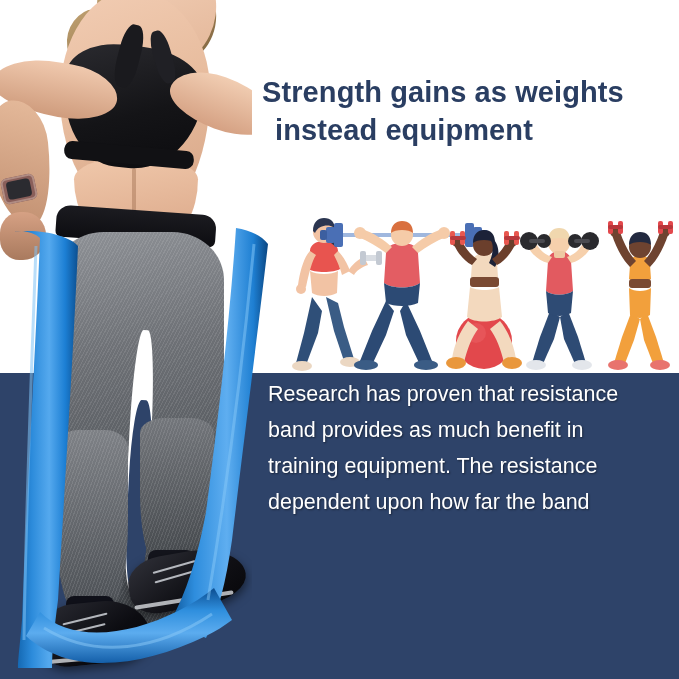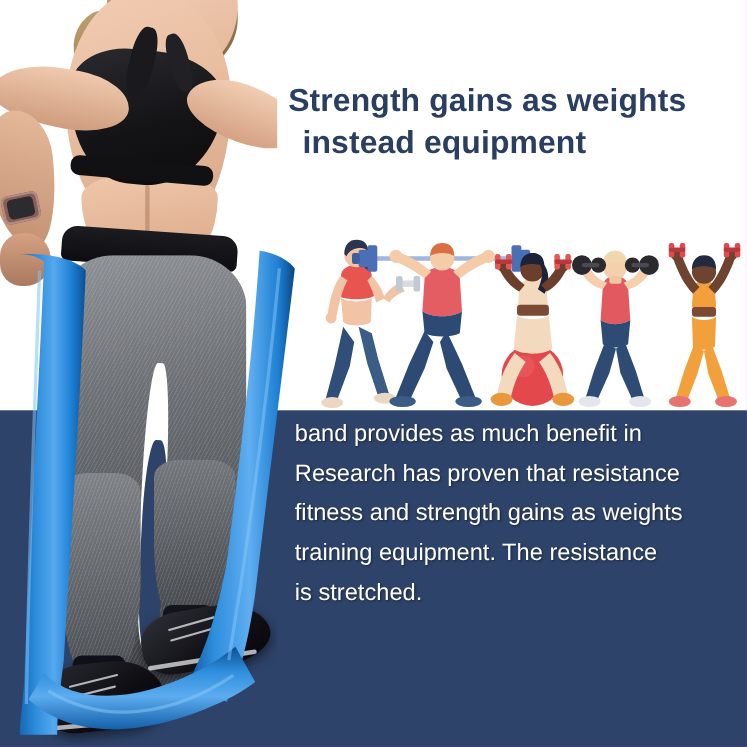--- a/index.html
+++ b/index.html
@@ -434,20 +434,19 @@
       <rect x="376" y="12" width="15" height="4" rx="2" fill="#B8383C"></rect>
     </g>
   </svg>
 
   <div class="headline">
     <span class="l1">Strength gains as weights</span>
     <span class="l2">instead equipment</span>
   </div>
 
   <div class="bodytext">
+    <span>Research has proven that resistance</span>
     <span>band provides as much benefit in</span>
-    <span>Research has proven that resistance</span>
-    <span>fitness and strength gains as weights</span>
     <span>training equipment. The resistance</span>
-    <span>is stretched.</span>
+    <span>dependent upon how far the band</span>
   </div>
 
 </div>
 
 </body></html>

